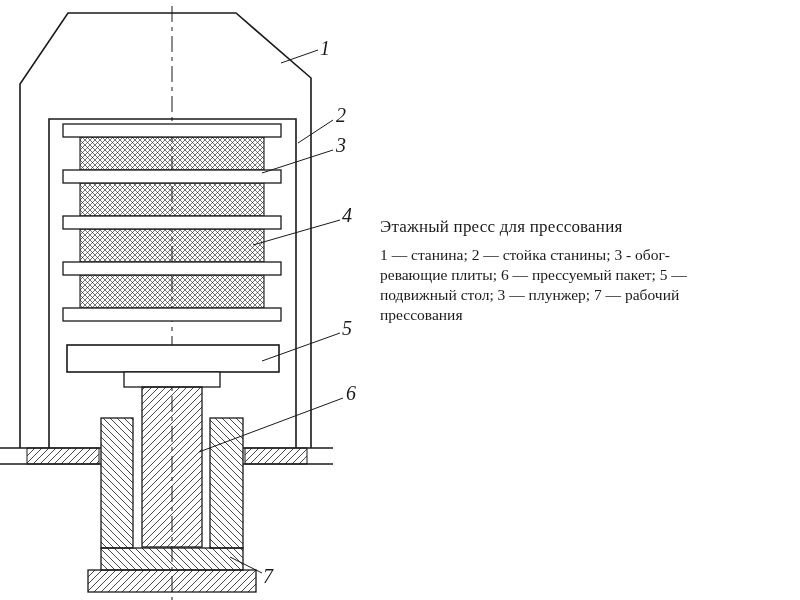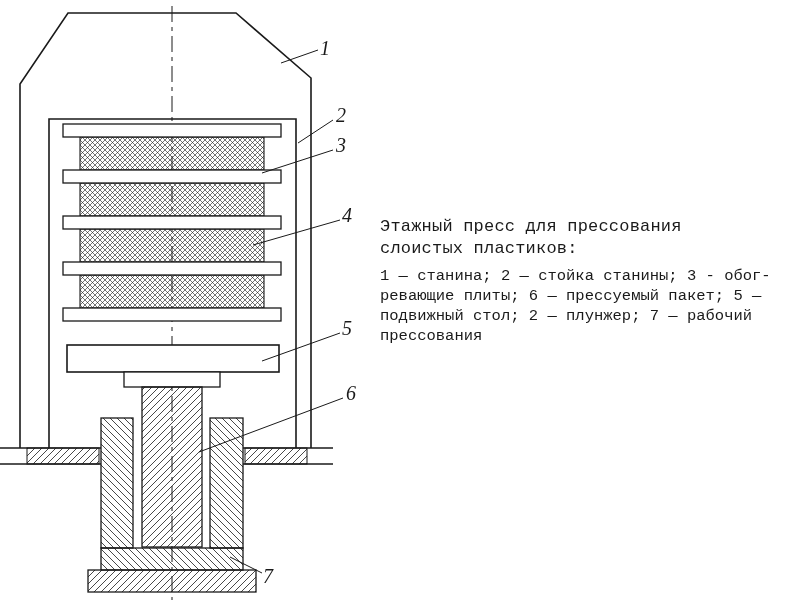--- a/index.html
+++ b/index.html
@@ -8,21 +8,21 @@
         font-family:"Liberation Serif", serif;color:#1a1a1a;}
   .diagram-wrap{position:absolute;left:0;top:0;width:370px;height:600px;}
   svg{display:block;}
   .ink{stroke:#1a1a1a;fill:none;}
   .thick{stroke-width:1.6;}
   .med{stroke-width:1.3;}
   .thin{stroke-width:1;}
   .whitefill{fill:#ffffff;stroke:#1a1a1a;}
   .callout{font-family:"Liberation Serif", serif;font-style:italic;
            font-size:20px;fill:#1a1a1a;stroke:none;}
-  .textblock{position:absolute;left:380px;top:216px;width:412px;font-family:Liberation Mono, monospace;}
+  .textblock{position:absolute;left:380px;top:216px;width:412px;}
   .fig-title{font-size:17px;line-height:1.3;letter-spacing:.2px;}
   .fig-caption{margin-top:7px;font-size:15.5px;line-height:1.28;}
   .cap-line{white-space:nowrap;}
 </style>
 </head>
 <body>
 
 <div class="page">
 
   <div class="diagram-wrap">
@@ -101,23 +101,22 @@
         <text x="342" y="335" class="callout">5</text>
         <text x="346" y="400" class="callout">6</text>
         <text x="263" y="583" class="callout">7</text>
       </g>
     </svg>
   </div>
 
   <div class="textblock">
     <div class="fig-title">
       <div>Этажный пресс для прессования</div>
-      <div>слоистых пластиков:</div>
     </div>
     <div class="fig-caption">
       <div class="cap-line">1 — станина; 2 — стойка станины; 3 - обог-</div>
       <div class="cap-line">ревающие плиты; 6 — прессуемый пакет; 5 —</div>
-      <div class="cap-line">подвижный стол; 2 — плунжер; 7 — рабочий</div>
+      <div class="cap-line">подвижный стол; 3 — плунжер; 7 — рабочий</div>
       <div class="cap-line">прессования</div>
     </div>
   </div>
 
 </div>
 
 </body></html>

